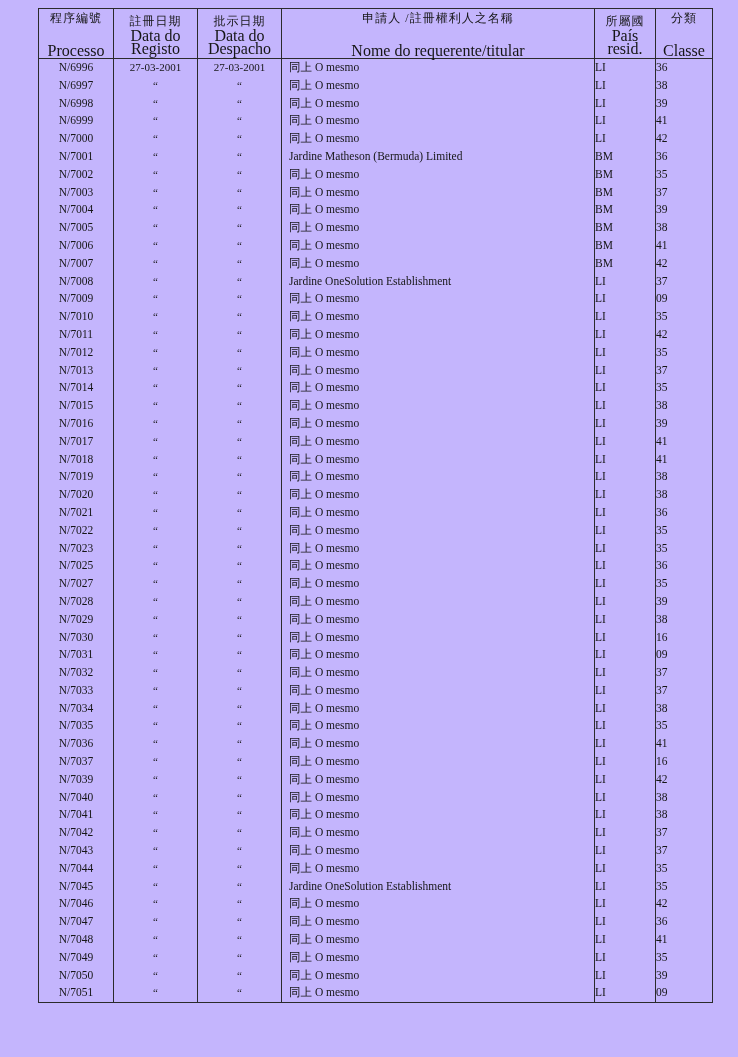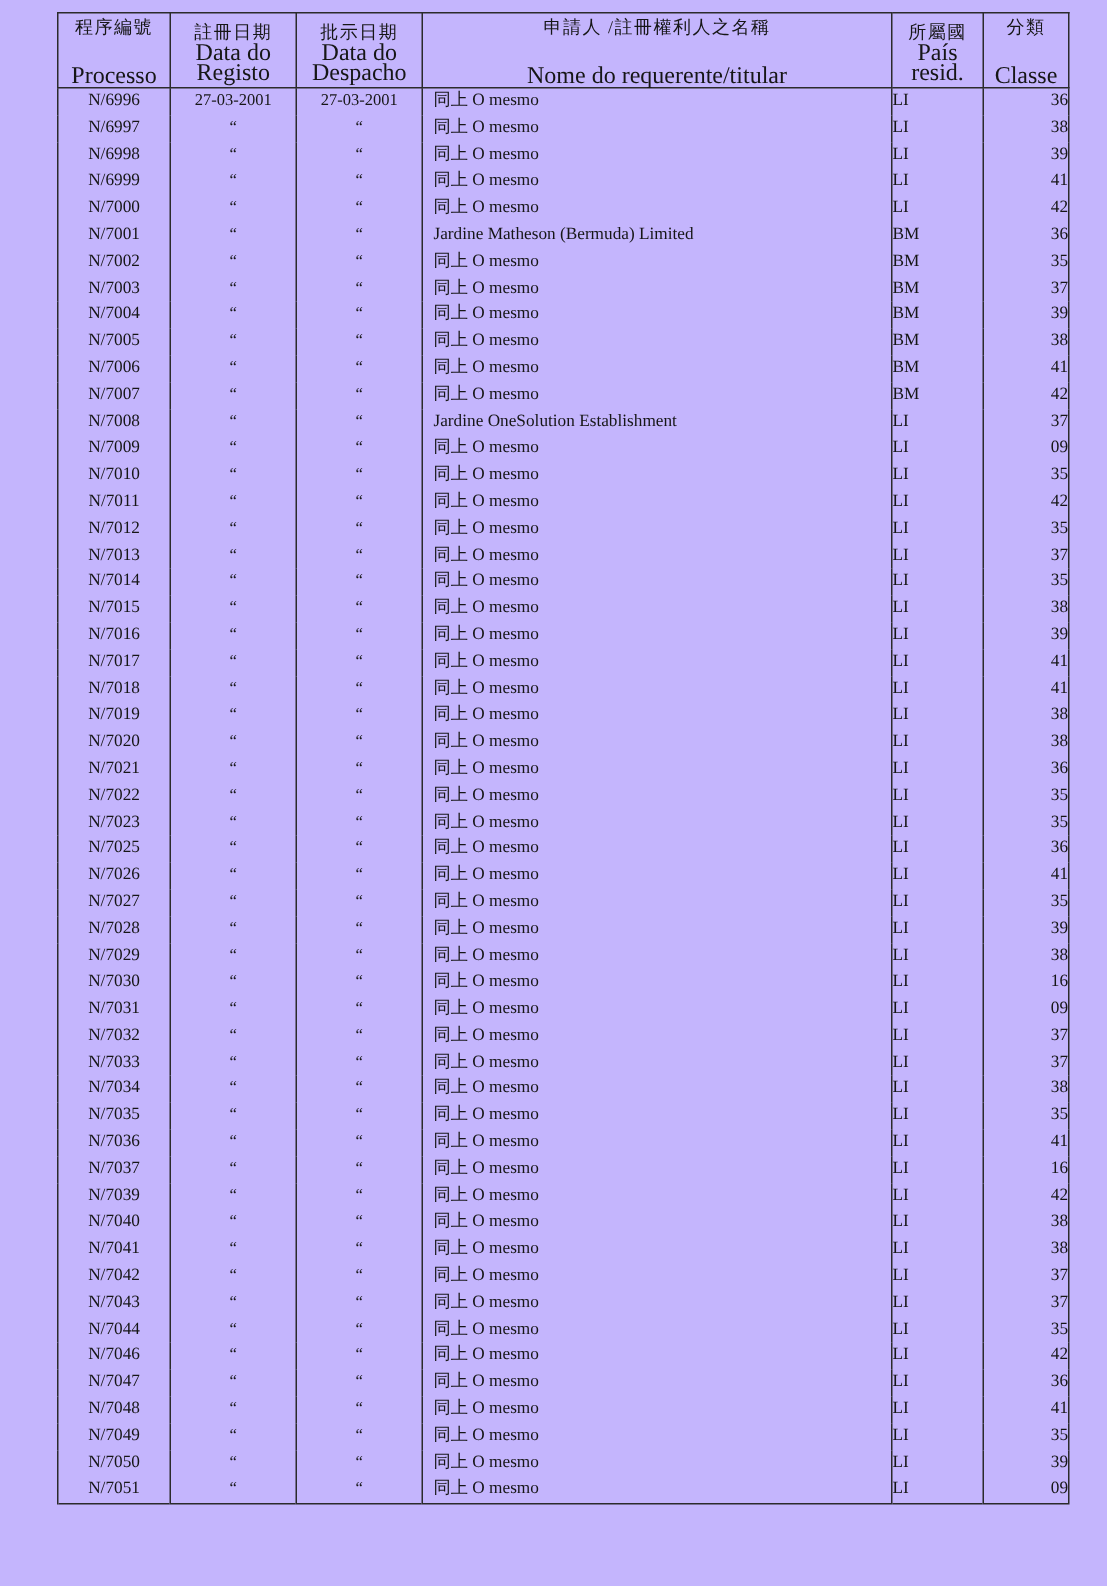--- a/index.html
+++ b/index.html
@@ -57,21 +57,21 @@
     white-space:nowrap;
     overflow:hidden;
     vertical-align:middle;
   }
   table.registry { border:1px solid #2b2b2b; }
 
   td.col-processo { text-align:center;margin-left:28px; }
   td.col-registo, td.col-despacho { text-align:center; font-size:11px; }
   td.col-nome { text-align:left; padding-left:7px; }
   td.col-pais { text-align:left; }
-  td.col-classe { text-align:right;margin-top:40px; }
+  td.col-classe { text-align:left;margin-top:40px; }
 </style>
 </head>
 <body>
 
 <div class="page">
   <table class="registry">
     <colgroup>
       <col class="c1">
         <col class="c2">
         <col class="c3">
@@ -349,116 +349,108 @@
         </tr>
         <tr>
           <td class="col-processo">N/7025</td>
           <td class="col-registo">“</td>
           <td class="col-despacho">“</td>
           <td class="col-nome">同上 O mesmo</td>
           <td class="col-pais">LI</td>
           <td class="col-classe">36</td>
         </tr>
         <tr>
-          <td class="col-processo">N/7026</td>
+          <td class="col-processo">N/7027</td>
+          <td class="col-registo">“</td>
+          <td class="col-despacho">“</td>
+          <td class="col-nome">同上 O mesmo</td>
+          <td class="col-pais">LI</td>
+          <td class="col-classe">35</td>
+        </tr>
+        <tr>
+          <td class="col-processo">N/7028</td>
+          <td class="col-registo">“</td>
+          <td class="col-despacho">“</td>
+          <td class="col-nome">同上 O mesmo</td>
+          <td class="col-pais">LI</td>
+          <td class="col-classe">39</td>
+        </tr>
+        <tr>
+          <td class="col-processo">N/7029</td>
+          <td class="col-registo">“</td>
+          <td class="col-despacho">“</td>
+          <td class="col-nome">同上 O mesmo</td>
+          <td class="col-pais">LI</td>
+          <td class="col-classe">38</td>
+        </tr>
+        <tr>
+          <td class="col-processo">N/7030</td>
+          <td class="col-registo">“</td>
+          <td class="col-despacho">“</td>
+          <td class="col-nome">同上 O mesmo</td>
+          <td class="col-pais">LI</td>
+          <td class="col-classe">16</td>
+        </tr>
+        <tr>
+          <td class="col-processo">N/7031</td>
+          <td class="col-registo">“</td>
+          <td class="col-despacho">“</td>
+          <td class="col-nome">同上 O mesmo</td>
+          <td class="col-pais">LI</td>
+          <td class="col-classe">09</td>
+        </tr>
+        <tr>
+          <td class="col-processo">N/7032</td>
+          <td class="col-registo">“</td>
+          <td class="col-despacho">“</td>
+          <td class="col-nome">同上 O mesmo</td>
+          <td class="col-pais">LI</td>
+          <td class="col-classe">37</td>
+        </tr>
+        <tr>
+          <td class="col-processo">N/7033</td>
+          <td class="col-registo">“</td>
+          <td class="col-despacho">“</td>
+          <td class="col-nome">同上 O mesmo</td>
+          <td class="col-pais">LI</td>
+          <td class="col-classe">37</td>
+        </tr>
+        <tr>
+          <td class="col-processo">N/7034</td>
+          <td class="col-registo">“</td>
+          <td class="col-despacho">“</td>
+          <td class="col-nome">同上 O mesmo</td>
+          <td class="col-pais">LI</td>
+          <td class="col-classe">38</td>
+        </tr>
+        <tr>
+          <td class="col-processo">N/7035</td>
+          <td class="col-registo">“</td>
+          <td class="col-despacho">“</td>
+          <td class="col-nome">同上 O mesmo</td>
+          <td class="col-pais">LI</td>
+          <td class="col-classe">35</td>
+        </tr>
+        <tr>
+          <td class="col-processo">N/7036</td>
           <td class="col-registo">“</td>
           <td class="col-despacho">“</td>
           <td class="col-nome">同上 O mesmo</td>
           <td class="col-pais">LI</td>
           <td class="col-classe">41</td>
         </tr>
         <tr>
-          <td class="col-processo">N/7027</td>
-          <td class="col-registo">“</td>
-          <td class="col-despacho">“</td>
-          <td class="col-nome">同上 O mesmo</td>
-          <td class="col-pais">LI</td>
-          <td class="col-classe">35</td>
-        </tr>
-        <tr>
-          <td class="col-processo">N/7028</td>
-          <td class="col-registo">“</td>
-          <td class="col-despacho">“</td>
-          <td class="col-nome">同上 O mesmo</td>
-          <td class="col-pais">LI</td>
-          <td class="col-classe">39</td>
-        </tr>
-        <tr>
-          <td class="col-processo">N/7029</td>
-          <td class="col-registo">“</td>
-          <td class="col-despacho">“</td>
-          <td class="col-nome">同上 O mesmo</td>
-          <td class="col-pais">LI</td>
-          <td class="col-classe">38</td>
-        </tr>
-        <tr>
-          <td class="col-processo">N/7030</td>
+          <td class="col-processo">N/7037</td>
           <td class="col-registo">“</td>
           <td class="col-despacho">“</td>
           <td class="col-nome">同上 O mesmo</td>
           <td class="col-pais">LI</td>
           <td class="col-classe">16</td>
         </tr>
         <tr>
-          <td class="col-processo">N/7031</td>
-          <td class="col-registo">“</td>
-          <td class="col-despacho">“</td>
-          <td class="col-nome">同上 O mesmo</td>
-          <td class="col-pais">LI</td>
-          <td class="col-classe">09</td>
-        </tr>
-        <tr>
-          <td class="col-processo">N/7032</td>
-          <td class="col-registo">“</td>
-          <td class="col-despacho">“</td>
-          <td class="col-nome">同上 O mesmo</td>
-          <td class="col-pais">LI</td>
-          <td class="col-classe">37</td>
-        </tr>
-        <tr>
-          <td class="col-processo">N/7033</td>
-          <td class="col-registo">“</td>
-          <td class="col-despacho">“</td>
-          <td class="col-nome">同上 O mesmo</td>
-          <td class="col-pais">LI</td>
-          <td class="col-classe">37</td>
-        </tr>
-        <tr>
-          <td class="col-processo">N/7034</td>
-          <td class="col-registo">“</td>
-          <td class="col-despacho">“</td>
-          <td class="col-nome">同上 O mesmo</td>
-          <td class="col-pais">LI</td>
-          <td class="col-classe">38</td>
-        </tr>
-        <tr>
-          <td class="col-processo">N/7035</td>
-          <td class="col-registo">“</td>
-          <td class="col-despacho">“</td>
-          <td class="col-nome">同上 O mesmo</td>
-          <td class="col-pais">LI</td>
-          <td class="col-classe">35</td>
-        </tr>
-        <tr>
-          <td class="col-processo">N/7036</td>
-          <td class="col-registo">“</td>
-          <td class="col-despacho">“</td>
-          <td class="col-nome">同上 O mesmo</td>
-          <td class="col-pais">LI</td>
-          <td class="col-classe">41</td>
-        </tr>
-        <tr>
-          <td class="col-processo">N/7037</td>
-          <td class="col-registo">“</td>
-          <td class="col-despacho">“</td>
-          <td class="col-nome">同上 O mesmo</td>
-          <td class="col-pais">LI</td>
-          <td class="col-classe">16</td>
-        </tr>
-        <tr>
           <td class="col-processo">N/7039</td>
           <td class="col-registo">“</td>
           <td class="col-despacho">“</td>
           <td class="col-nome">同上 O mesmo</td>
           <td class="col-pais">LI</td>
           <td class="col-classe">42</td>
         </tr>
         <tr>
           <td class="col-processo">N/7040</td>
           <td class="col-registo">“</td>
@@ -489,20 +481,28 @@
           <td class="col-despacho">“</td>
           <td class="col-nome">同上 O mesmo</td>
           <td class="col-pais">LI</td>
           <td class="col-classe">37</td>
         </tr>
         <tr>
           <td class="col-processo">N/7044</td>
           <td class="col-registo">“</td>
           <td class="col-despacho">“</td>
           <td class="col-nome">同上 O mesmo</td>
+          <td class="col-pais">LI</td>
+          <td class="col-classe">35</td>
+        </tr>
+        <tr>
+          <td class="col-processo">N/7045</td>
+          <td class="col-registo">“</td>
+          <td class="col-despacho">“</td>
+          <td class="col-nome">Jardine OneSolution Establishment</td>
           <td class="col-pais">LI</td>
           <td class="col-classe">35</td>
         </tr>
         <tr>
           <td class="col-processo">N/7046</td>
           <td class="col-registo">“</td>
           <td class="col-despacho">“</td>
           <td class="col-nome">同上 O mesmo</td>
           <td class="col-pais">LI</td>
           <td class="col-classe">42</td>

